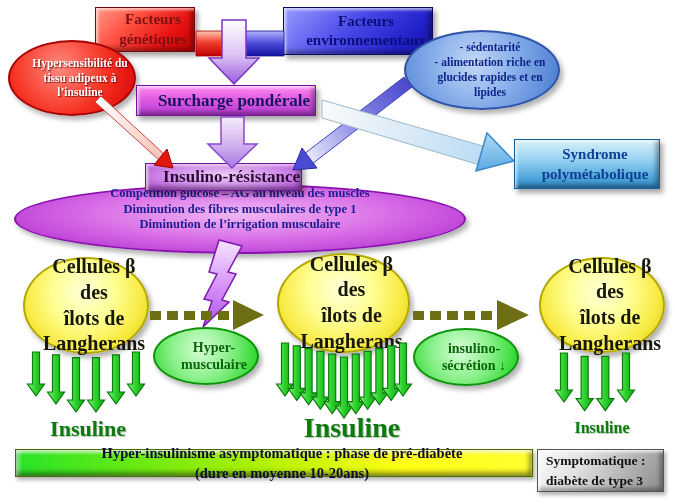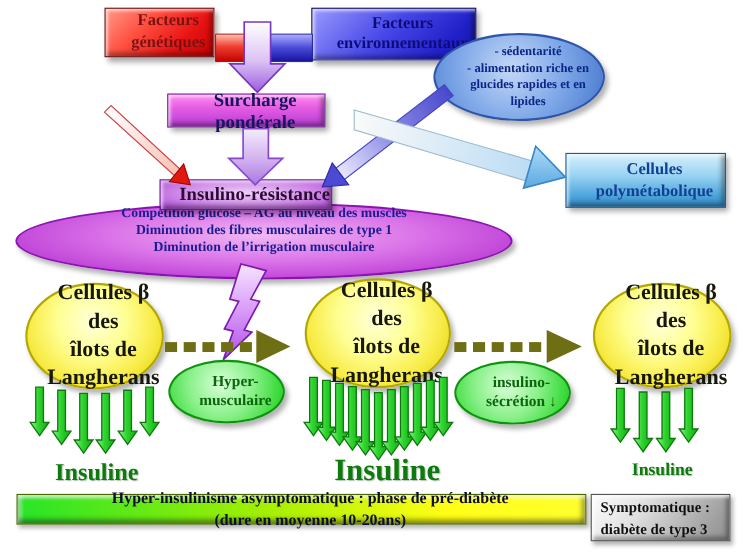--- a/index.html
+++ b/index.html
@@ -12,38 +12,38 @@
   
   .box{border:1px solid rgba(0,0,0,.45);
        box-shadow:inset 2px 2px 3px rgba(255,255,255,.65), inset -3px -3px 5px rgba(0,0,0,.38),
                   3px 4px 5px rgba(0,0,0,.35);}
   #box-genetic{left:95px;top:7px;width:100px;height:45px;
        background:linear-gradient(135deg,#ff9a8a 0%,#ff5040 35%,#e81414 70%,#c80000 100%);
        border-color:#700c0c;color:#7d1111;font-size:15px;line-height:1.3;}
   #box-environment{left:283px;top:7px;width:150px;height:48px;
        background:linear-gradient(135deg,#9a9aff 0%,#4848e8 45%,#2020c8 80%,#1414a0 100%);
        border-color:#0a0a60;color:#0d0d7a;font-size:15px;line-height:1.3;}
-  #box-overweight{left:152px;top:85px;width:144px;height:31px;
+  #box-overweight{left:136px;top:85px;width:180px;height:31px;
        background:linear-gradient(180deg,#ff8cf0 0%,#e25ae2 45%,#b63cd6 100%);
        border-color:#7a10a0;color:#16165e;font-size:17px;}
   #box-ir{left:145px;top:163px;width:157px;height:28px;
        background:radial-gradient(ellipse at 50% 45%,#eed2f8 0%,#cf8ae8 55%,#a945d2 100%);
        border-color:#6e0f9a;color:#2d0a35;font-size:17px;}
   #box-syndrome{left:514px;top:139px;width:146px;height:50px;
        background:linear-gradient(180deg,#d8f0fc 0%,#9ad4f2 40%,#55aade 75%,#2e8ac8 100%);
        border-color:#125d9a;color:#123f92;font-size:15px;line-height:1.35;}
 
   
   .ell{border-radius:50%;border:2px solid rgba(0,0,0,.4);
        box-shadow:3px 4px 5px rgba(0,0,0,.3);}
   #ell-hyper{left:8px;top:40px;width:128px;height:76px;
        background:radial-gradient(circle at 40% 35%,#ff8a80 0%,#f53020 55%,#e01010 85%,#c00606 100%);
        border-color:#a80404;color:#ffffff;font-size:11.5px;line-height:1.25;
        text-shadow:1px 1px 1px rgba(90,0,0,.8);}
-  #ell-lifestyle{left:394px;top:30px;width:156px;height:80px;
+  #ell-lifestyle{left:404px;top:30px;width:156px;height:80px;
        background:radial-gradient(circle at 45% 40%,#c4d8f6 0%,#7fa8e8 50%,#5585d4 85%,#406cc0 100%);
        border-color:#2f54a8;color:#0d2588;font-size:11.5px;line-height:1.3;}
   #ell-mech{left:14px;top:184px;width:452px;height:70px;
        background:radial-gradient(ellipse at 50% 42%,#f0b8f4 0%,#da72e8 45%,#bb3cd4 80%,#a428c4 100%);
        border-color:#8a14b0;color:#1c1c8e;font-size:12.5px;line-height:1.25;
        display:flex;flex-direction:column;align-items:center;justify-content:flex-start;}
   #ell-mech div{white-space:nowrap;}
   .cell{background:radial-gradient(circle at 48% 36%,#ffffd8 0%,#ffff96 35%,#f8ec48 65%,#e8d516 88%,#cdbb00 100%);
        border-color:#b3a800;color:#17170a;font-size:20px;line-height:1.28;}
   #cell-left{left:23px;top:257px;width:126px;height:97px;}
@@ -77,26 +77,29 @@
 </style>
 </head>
 <body>
 
 <div id="stage">
 
   <div class="abs box ctr pre" id="box-genetic">Facteurs
 génétiques</div>
   <div class="abs box ctr pre" id="box-environment">Facteurs
 environnementaux</div>
+  <div class="abs ell ctr pre" id="ell-hyper">Hypersensibilité du
+tissu adipeux à
+l’insuline</div>
   <div class="abs ell ctr pre" id="ell-lifestyle">- sédentarité
 - alimentation riche en
 glucides rapides et en
 lipides</div>
   <div class="abs box ctr" id="box-overweight">Surcharge pondérale</div>
-  <div class="abs box ctr" id="box-syndrome" style="white-space:pre-line">Cellules
+  <div class="abs box ctr" id="box-syndrome" style="white-space:pre-line">Syndrome
 polymétabolique</div>
 
   <div class="abs ell" id="ell-mech">
     <div>Compétition glucose – AG au niveau des muscles</div>
     <div>Diminution des fibres musculaires de type 1</div>
     <div>Diminution de l’irrigation musculaire</div>
   </div>
   <div class="abs box ctr" id="box-ir">Insulino-résistance</div>
 
   <div class="abs ell ctr pre cell" id="cell-left">Cellules β des

